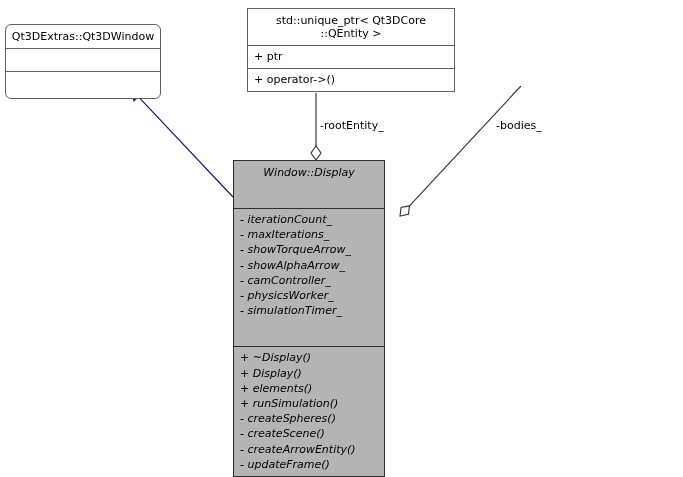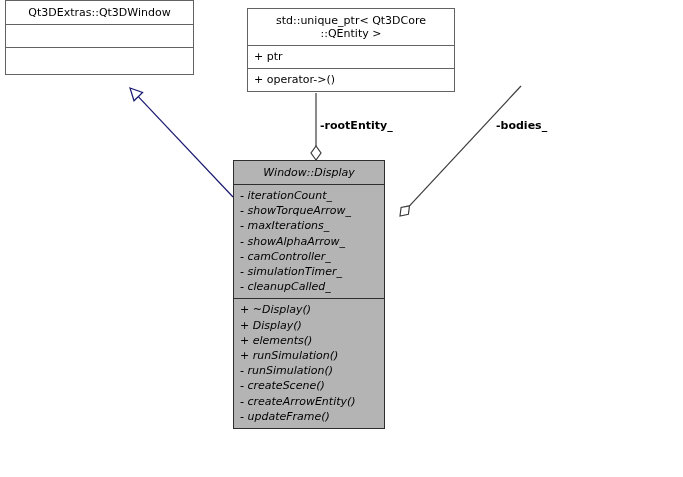--- a/index.html
+++ b/index.html
@@ -8,44 +8,44 @@
     font-family:"DejaVu Sans","Liberation Sans",sans-serif; font-size:11px; color:#000;
   }
   .edge-layer { position:absolute; left:0; top:0; width:683px; height:477px; }
   .uml-class {
     position:absolute; box-sizing:border-box;
     border:1px solid #626262; background:#ffffff;
   }
   .uml-class.highlight { border-color:#2e2e2e; background:#b4b4b4; }
   .uml-title { text-align:center; padding:5px 4px 5px; line-height:13px; }
   .uml-sec { border-top:1px solid #626262; padding:3px 6px 4px; }
-  .highlight .uml-sec { border-top-color:#2e2e2e; }
+  .highlight .uml-sec { border-top-color:#2e2e2e;margin-top:24px; }
   .uml-sec .m { line-height:15.2px; white-space:nowrap; }
   .uml-sec.empty { padding:0; }
   .h20 { height:22px; } .h26 { height:26px; }
-  .edge-label { position:absolute; line-height:13px; white-space:nowrap;font-weight:bold; }
+  .edge-label { position:absolute; line-height:13px; white-space:nowrap; }
 </style>
 </head>
 <body>
 
 <div class="canvas">
 
   <svg class="edge-layer" viewBox="0 0 683 477" xmlns="http://www.w3.org/2000/svg">
 
     <line x1="233" y1="197" x2="138.3" y2="96.7" stroke-width="1.2" stroke="#191970"></line>
     <polygon points="130,88 142.6,92.5 134,100.8" fill="#ffffff" stroke-width="1.2" stroke="#191970"></polygon>
 
     <line x1="316" y1="93" x2="316" y2="146" stroke-width="1.2" stroke="#3c3c3c"></line>
     <polygon points="316,160 311,153 316,146 321,153" fill="#ffffff" stroke-width="1.2" stroke="#3c3c3c"></polygon>
 
     <line x1="521" y1="86" x2="409.5" y2="205.8" stroke-width="1.2" stroke="#3c3c3c"></line>
     <polygon points="400,216 401.1,207.5 409.5,205.8 408.4,214.3" fill="#ffffff" stroke-width="1.2" stroke="#3c3c3c"></polygon>
   </svg>
 
-  <div class="uml-class" style="left:5px; top:0; width:189px;">
+  <div class="uml-class" style="left:5px; top:24px; width:156px;border-radius:6px;">
     <div class="uml-title">Qt3DExtras::Qt3DWindow</div>
     <div class="uml-sec empty h20"></div>
     <div class="uml-sec empty h26"></div>
   </div>
 
   <div class="uml-class" style="left:218px; top:8px; width:208px;margin-left:29px;">
     <div class="uml-title">
       <div>std::unique_ptr&lt; Qt3DCore</div>
       <div>::QEntity &gt;</div>
     </div>
@@ -55,33 +55,33 @@
     <div class="uml-sec">
       <div class="m">+ operator-&gt;()</div>
     </div>
   </div>
 
 
   <div class="uml-class highlight" style="left:233px; top:160px; width:152px;font-style:italic;">
     <div class="uml-title">Window::Display</div>
     <div class="uml-sec">
       <div class="m">- iterationCount_</div>
+      <div class="m">- maxIterations_</div>
       <div class="m">- showTorqueArrow_</div>
-      <div class="m">- maxIterations_</div>
       <div class="m">- showAlphaArrow_</div>
       <div class="m">- camController_</div>
+      <div class="m">- physicsWorker_</div>
       <div class="m">- simulationTimer_</div>
-      <div class="m">- cleanupCalled_</div>
     </div>
     <div class="uml-sec">
       <div class="m">+ ~Display()</div>
       <div class="m">+ Display()</div>
       <div class="m">+ elements()</div>
       <div class="m">+ runSimulation()</div>
-      <div class="m">- runSimulation()</div>
+      <div class="m">- createSpheres()</div>
       <div class="m">- createScene()</div>
       <div class="m">- createArrowEntity()</div>
       <div class="m">- updateFrame()</div>
     </div>
   </div>
 
   <div class="edge-label" style="left:320px; top:119px;">-rootEntity_</div>
   <div class="edge-label" style="left:496px; top:119px;">-bodies_</div>
 
 </div>

